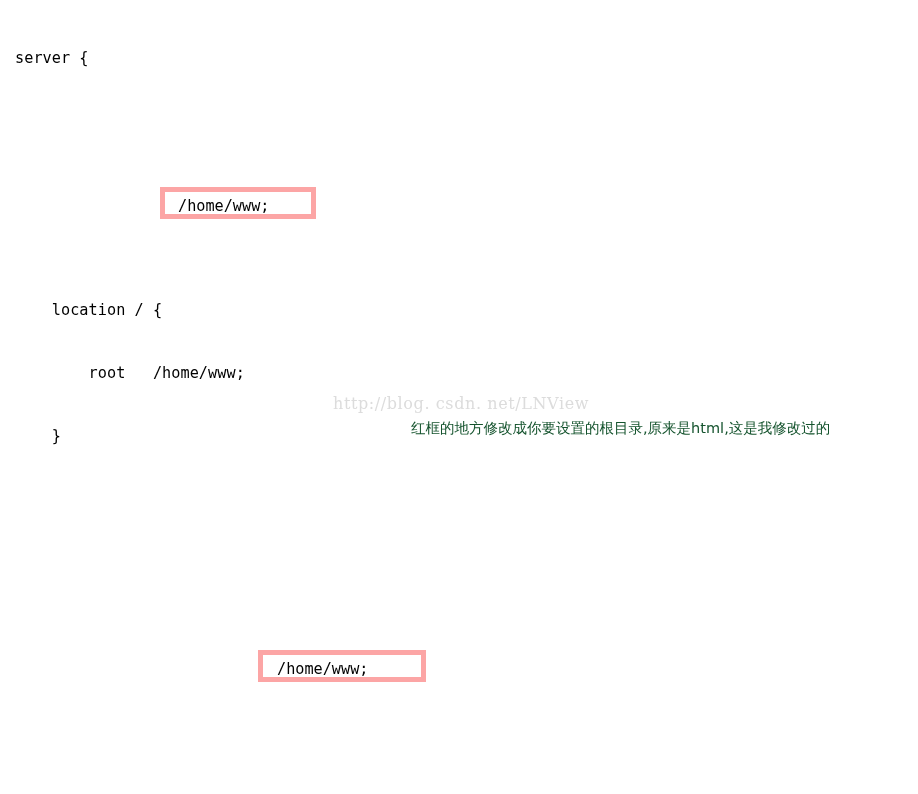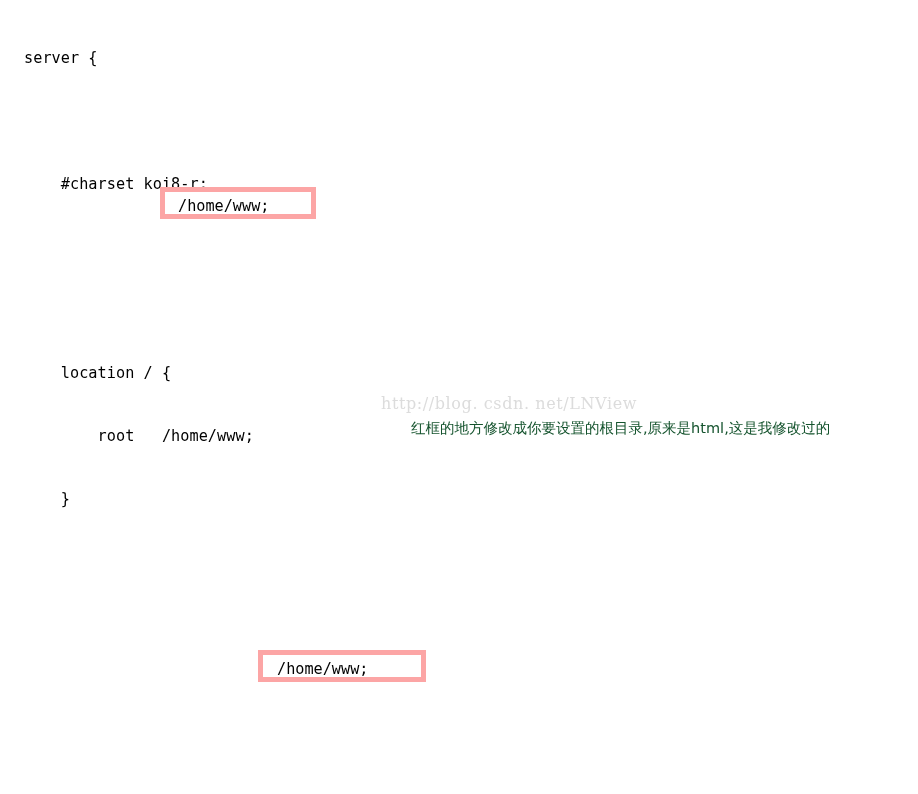--- a/index.html
+++ b/index.html
@@ -16,21 +16,21 @@
     font-family: "DejaVu Sans Mono", "Liberation Mono", monospace;
   }
 
   
   #code-listing {
     position: absolute;
     left: 0;
     top: 0;
     width: 918px;
     height: 794px;
-    padding: 6px 0 0 24px;
+    padding: 6px 0 0 15px;
     box-sizing: border-box;
     font-family: "DejaVu Sans Mono", "Liberation Mono", monospace;
     font-size: 15.2px;
     line-height: 21px;
     letter-spacing: 0.05px;
     color: #000000;
     white-space: pre;
   }
   .code-line {
     height: 21px;
@@ -43,21 +43,20 @@
     position: absolute;
     left: 333px;
     top: 393px;
     font-family: "DejaVu Serif", "Liberation Serif", serif;
     font-size: 16px;
     line-height: 21px;
     color: #dcdcdc;
     letter-spacing: 0.6px;
     white-space: pre;
     user-select: none;
-    margin-left: 48px;
   }
 
   
   #annotation-note {
     position: absolute;
     left: 411px;
     top: 418px;
     font-family: "DejaVu Sans", "Liberation Sans", sans-serif;
     font-size: 14.5px;
     line-height: 20px;
@@ -100,21 +99,20 @@
     left: 14px;
     top: 4px;
   }
 </style>
 </head>
 <body>
 
 <div id="code-listing">
   <div class="code-line">server {</div>
   <div class="code-line"></div>
-  <div class="code-line">    #charset koi8-r;</div>
   <div class="code-line"></div>
   <div class="code-line"></div>
   <div class="code-line">    location / {</div>
   <div class="code-line">        root   /home/www;</div>
   <div class="code-line">    }</div>
   
   
   
   
   

